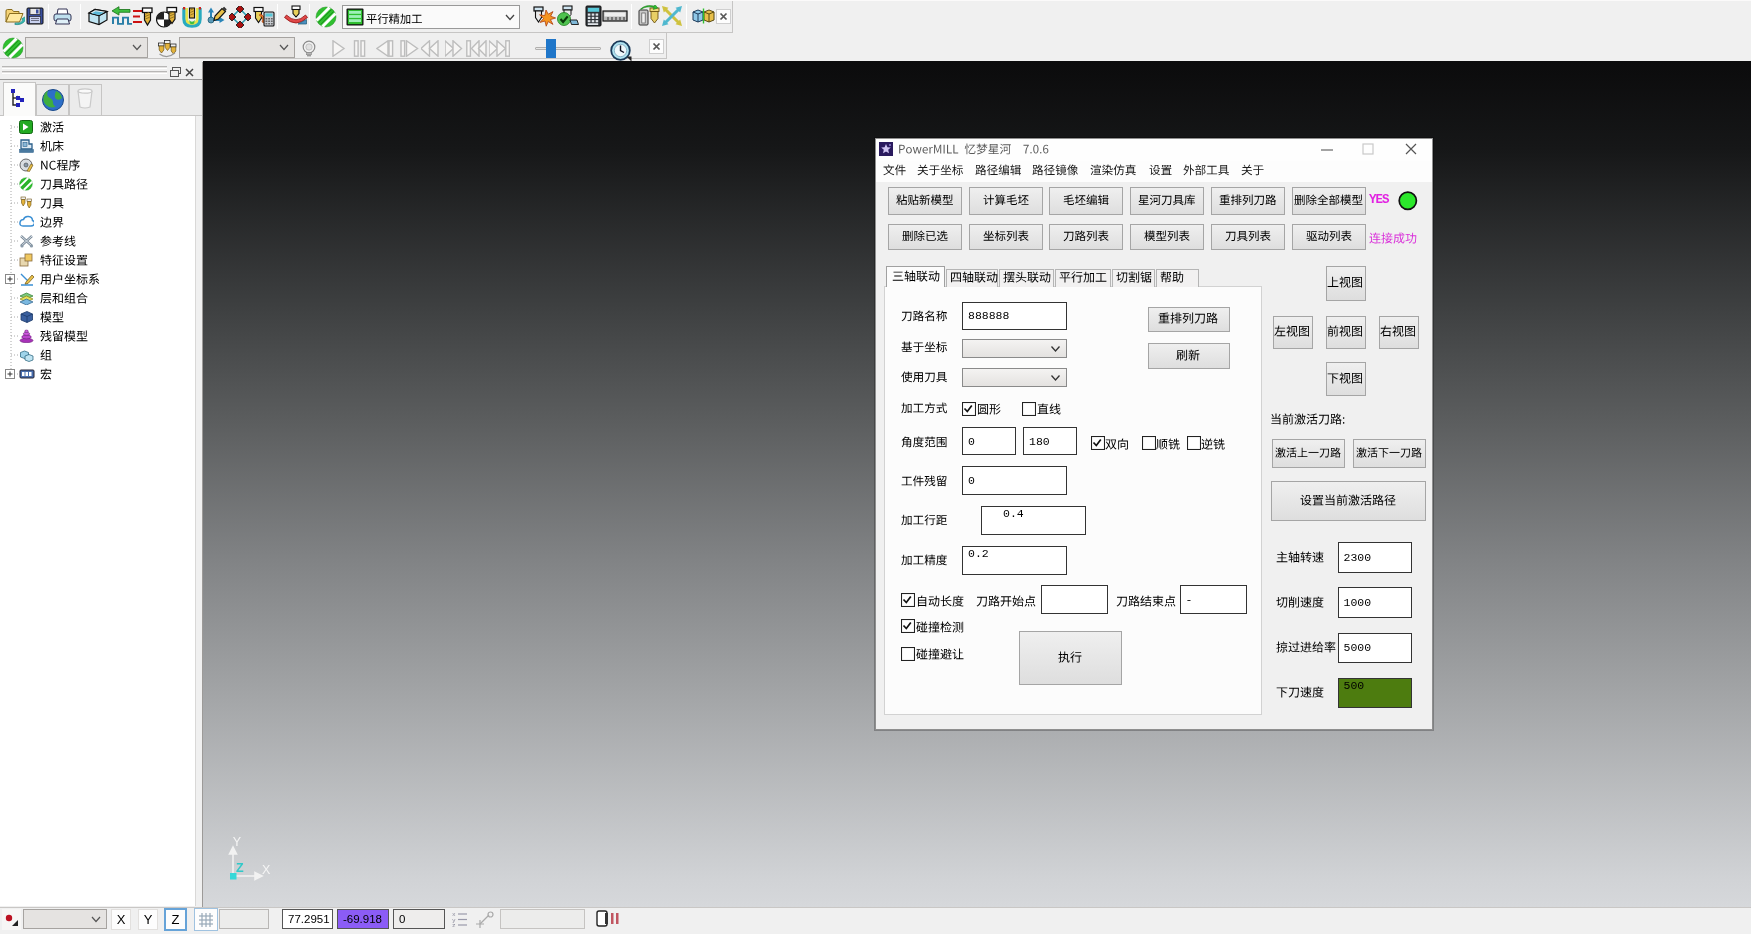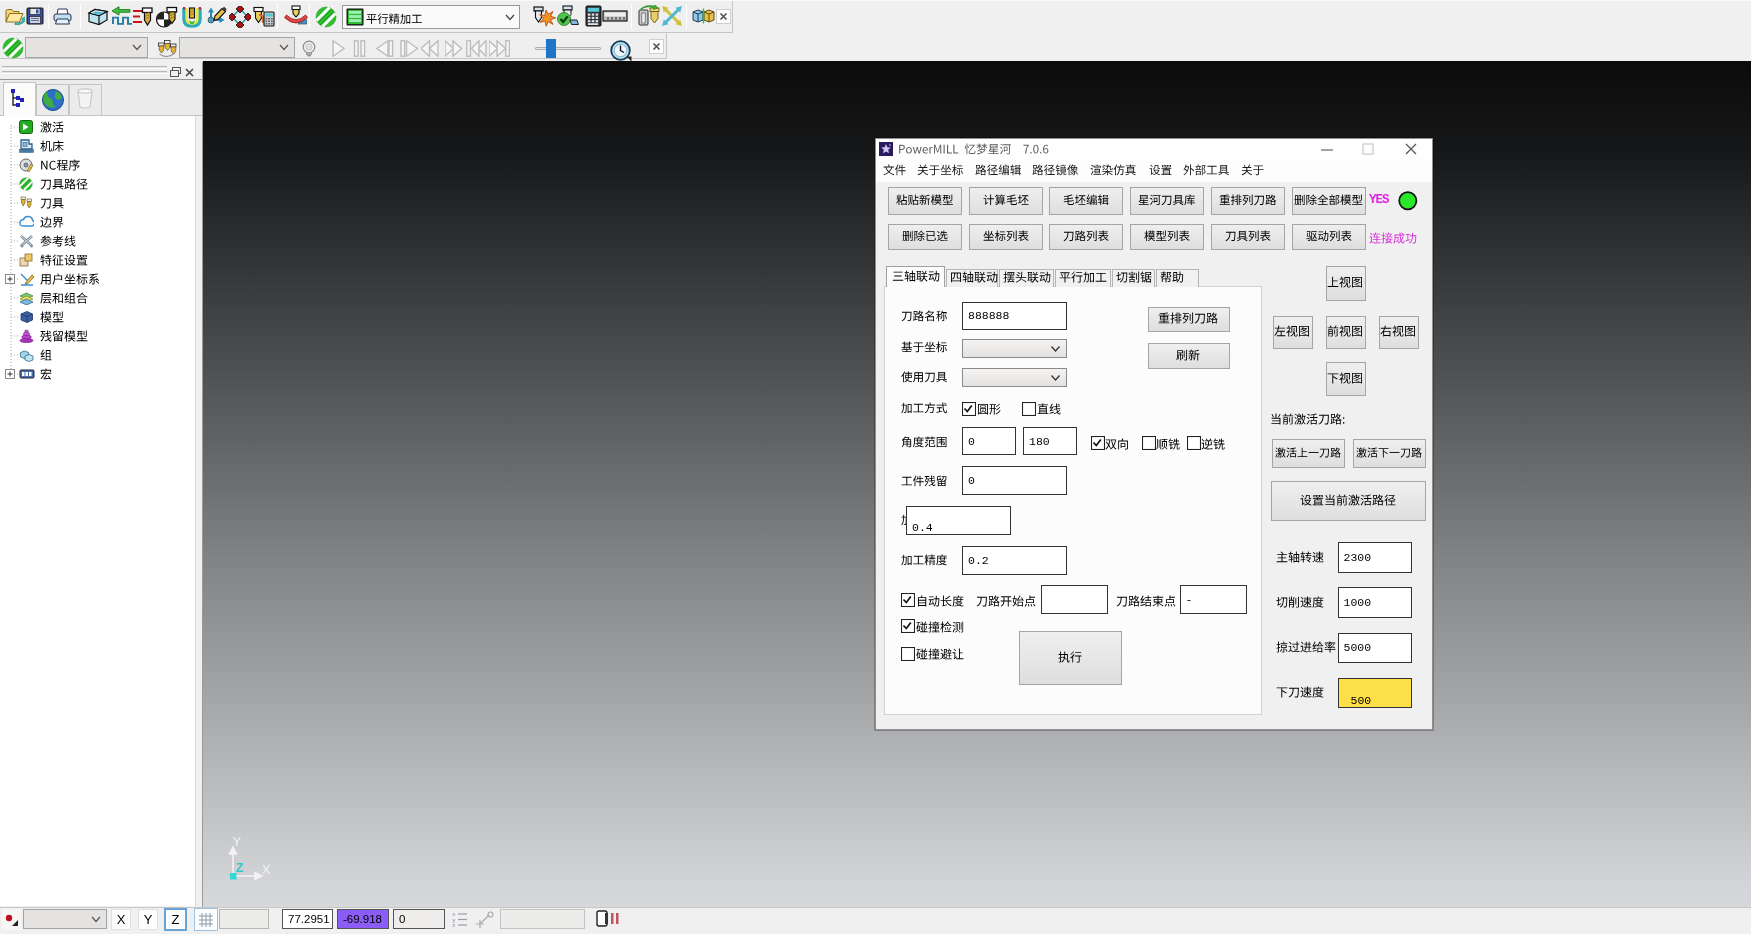--- a/index.html
+++ b/index.html
@@ -1484,24 +1484,24 @@
       <svg class="t " width="25" height="14">
         <g fill="#000" transform="translate(0,10.6) scale(0.012000)">
           <use href="#g9006"></use>
           <use href="#g94e3" x="1000"></use>
         </g>
       </svg>
     </div>
     <div class="" style="left:962px;top:466px;width:105px;height:29px;background:#fff;border:1px solid #333;display:flex;align-items:center;padding-left:5px">
       <span class="lat" style="font-size:11.5px">0</span>
     </div>
-    <div class="" style="left:906px;top:506px;width:105px;height:28.5px;background:#fff;border:1px solid #333;display:flex;align-items:flex-end;padding-left:5px">
+    <div class="" style="left:981px;top:506px;width:105px;height:28.5px;background:#fff;border:1px solid #333;display:flex;align-items:flex-start;padding-left:21px">
       <span class="lat" style="font-size:11.5px">0.4</span>
     </div>
-    <div class="" style="left:962px;top:545.5px;width:105px;height:29px;background:#fff;border:1px solid #333;display:flex;align-items:center;padding-left:5px">
+    <div class="" style="left:962px;top:545.5px;width:105px;height:29px;background:#fff;border:1px solid #333;display:flex;align-items:flex-start;padding-left:5px">
       <span class="lat" style="font-size:11.5px">0.2</span>
     </div>
     <div style="left:901px;top:593px">
       <svg width="14" height="14">
         <rect x="0.5" y="0.5" width="13" height="13" fill="#fff" stroke="#222" stroke-width="1.1"></rect>
         <path d="M2.5 6.5 l2.8 3 4.5-6" fill="none" stroke="#111" stroke-width="1.7"></path>
       </svg>
     </div>
     <div style="position:absolute;left:916px;top:594.5px">
       <svg class="t " width="49" height="14">
@@ -1736,15 +1736,15 @@
     <div style="left:1276px;top:686.4px">
       <svg class="t " width="49" height="14">
         <g fill="#000000" transform="translate(0,10.6) scale(0.012000)">
           <use href="#g4e0b"></use>
           <use href="#g5200" x="1000"></use>
           <use href="#g901f" x="2000"></use>
           <use href="#g5ea6" x="3000"></use>
         </g>
       </svg>
     </div>
-    <div class="" style="left:1337.5px;top:677.9px;width:74px;height:30.5px;background:#fde047;border:1px solid #333;display:flex;align-items:flex-end;padding-left:12px">
+    <div class="" style="left:1337.5px;top:677.9px;width:74px;height:30.5px;background:#4d7c0f;border:1px solid #333;display:flex;align-items:flex-start;padding-left:5px">
       <span class="lat" style="font-size:11.5px">500</span>
     </div>
 </div>
 </body></html>

